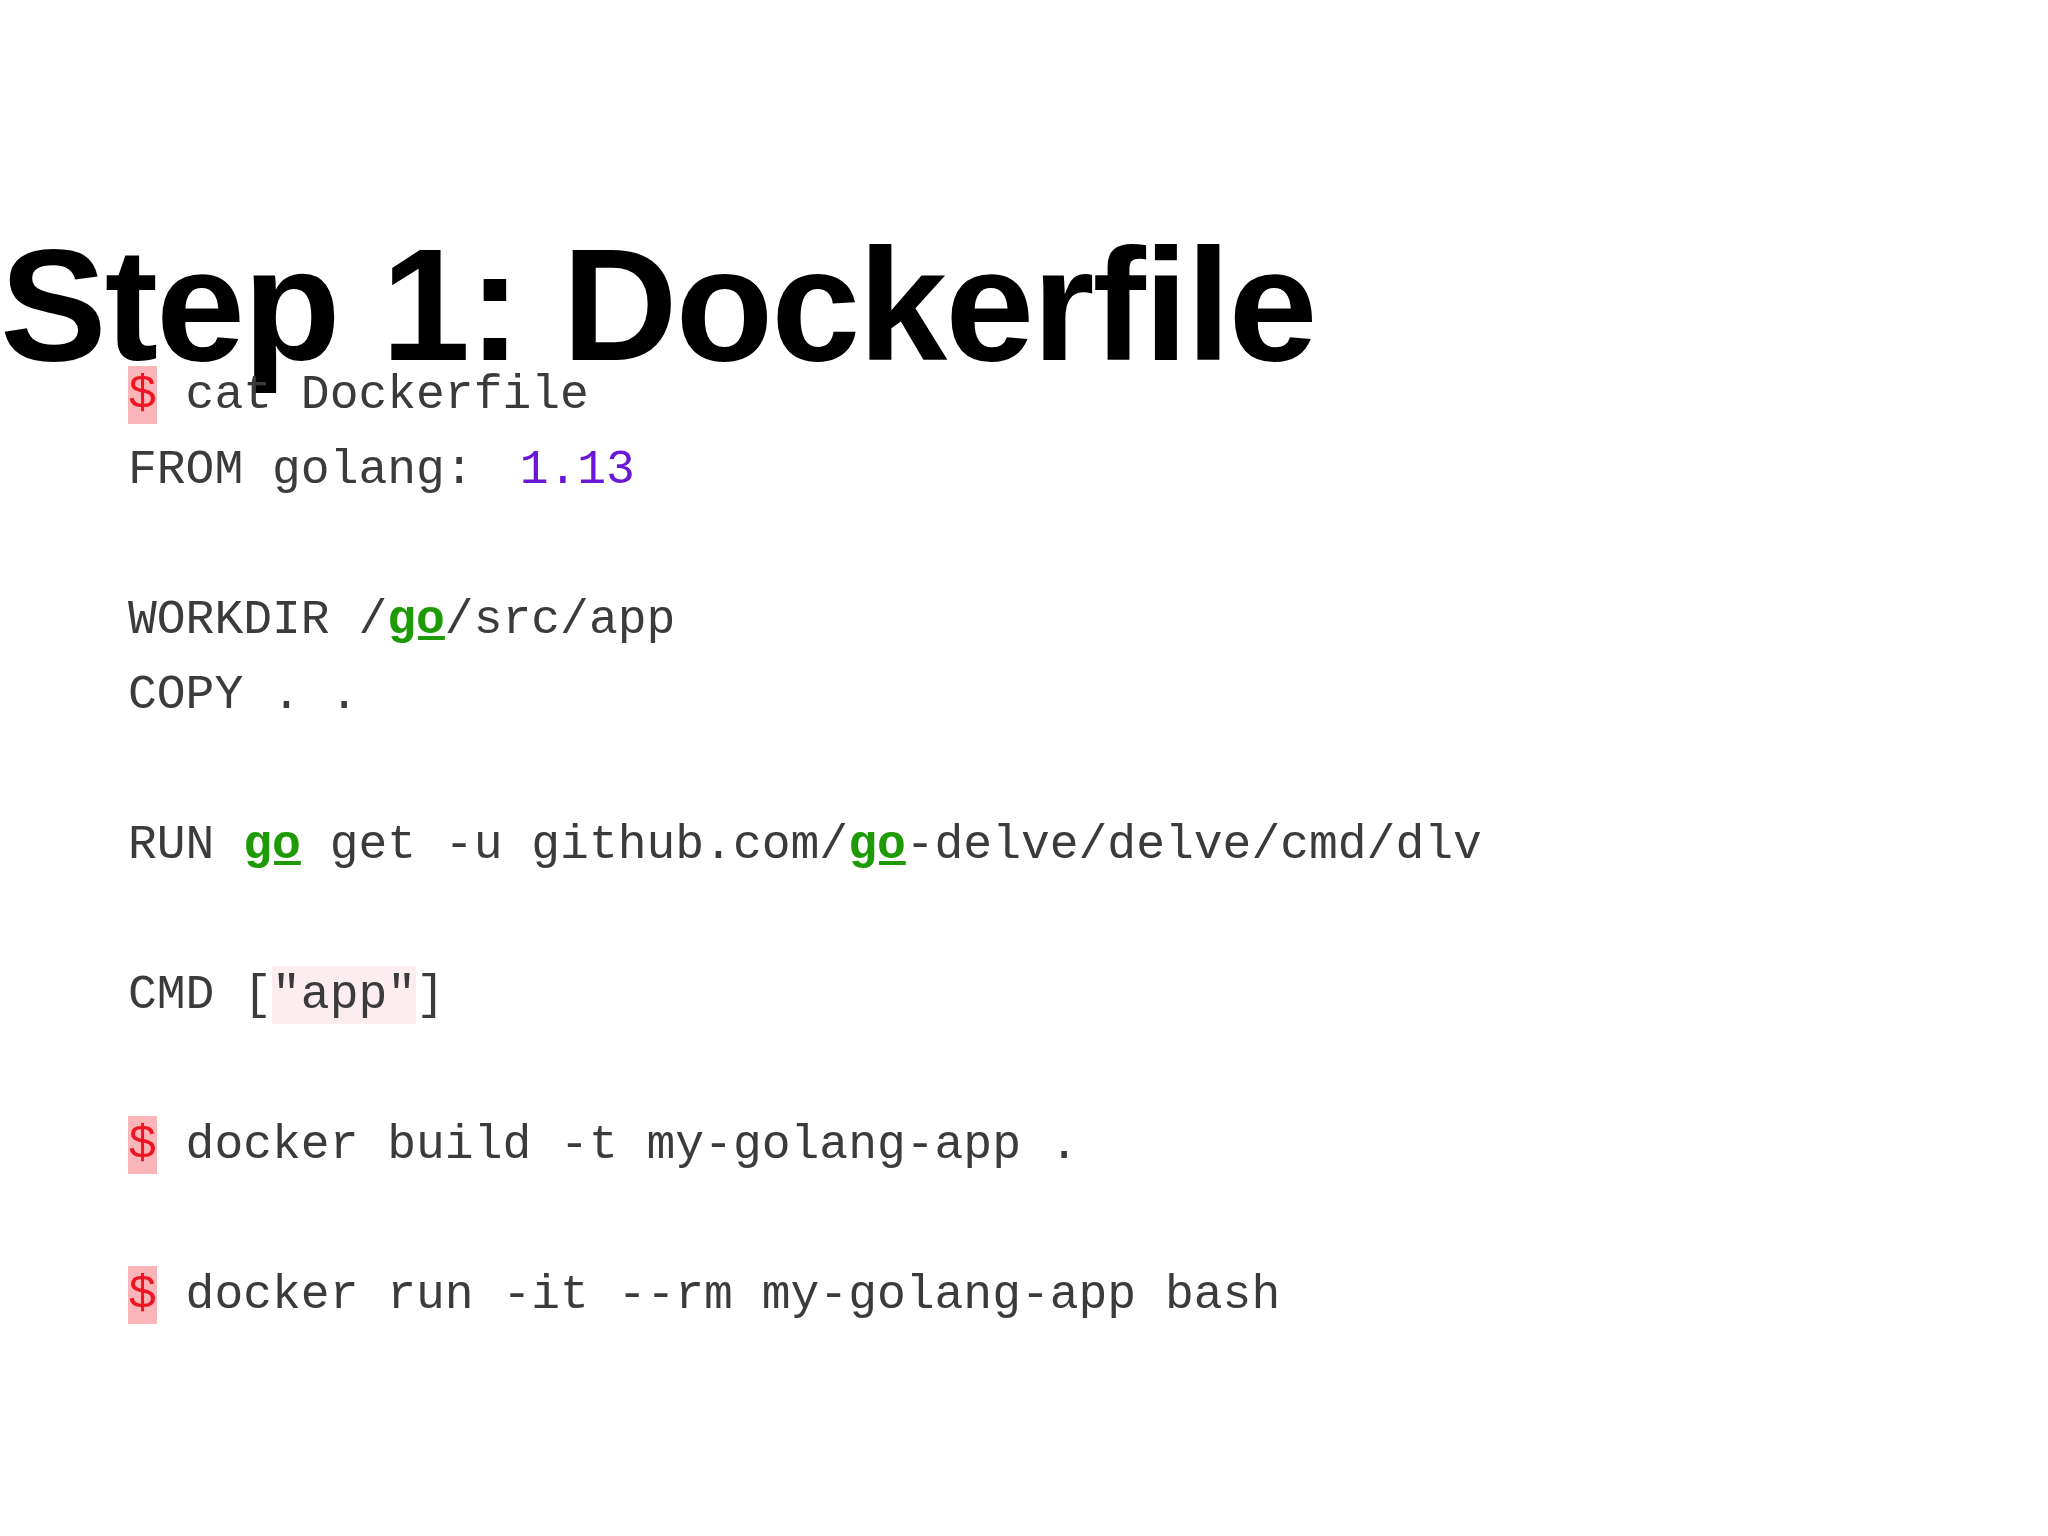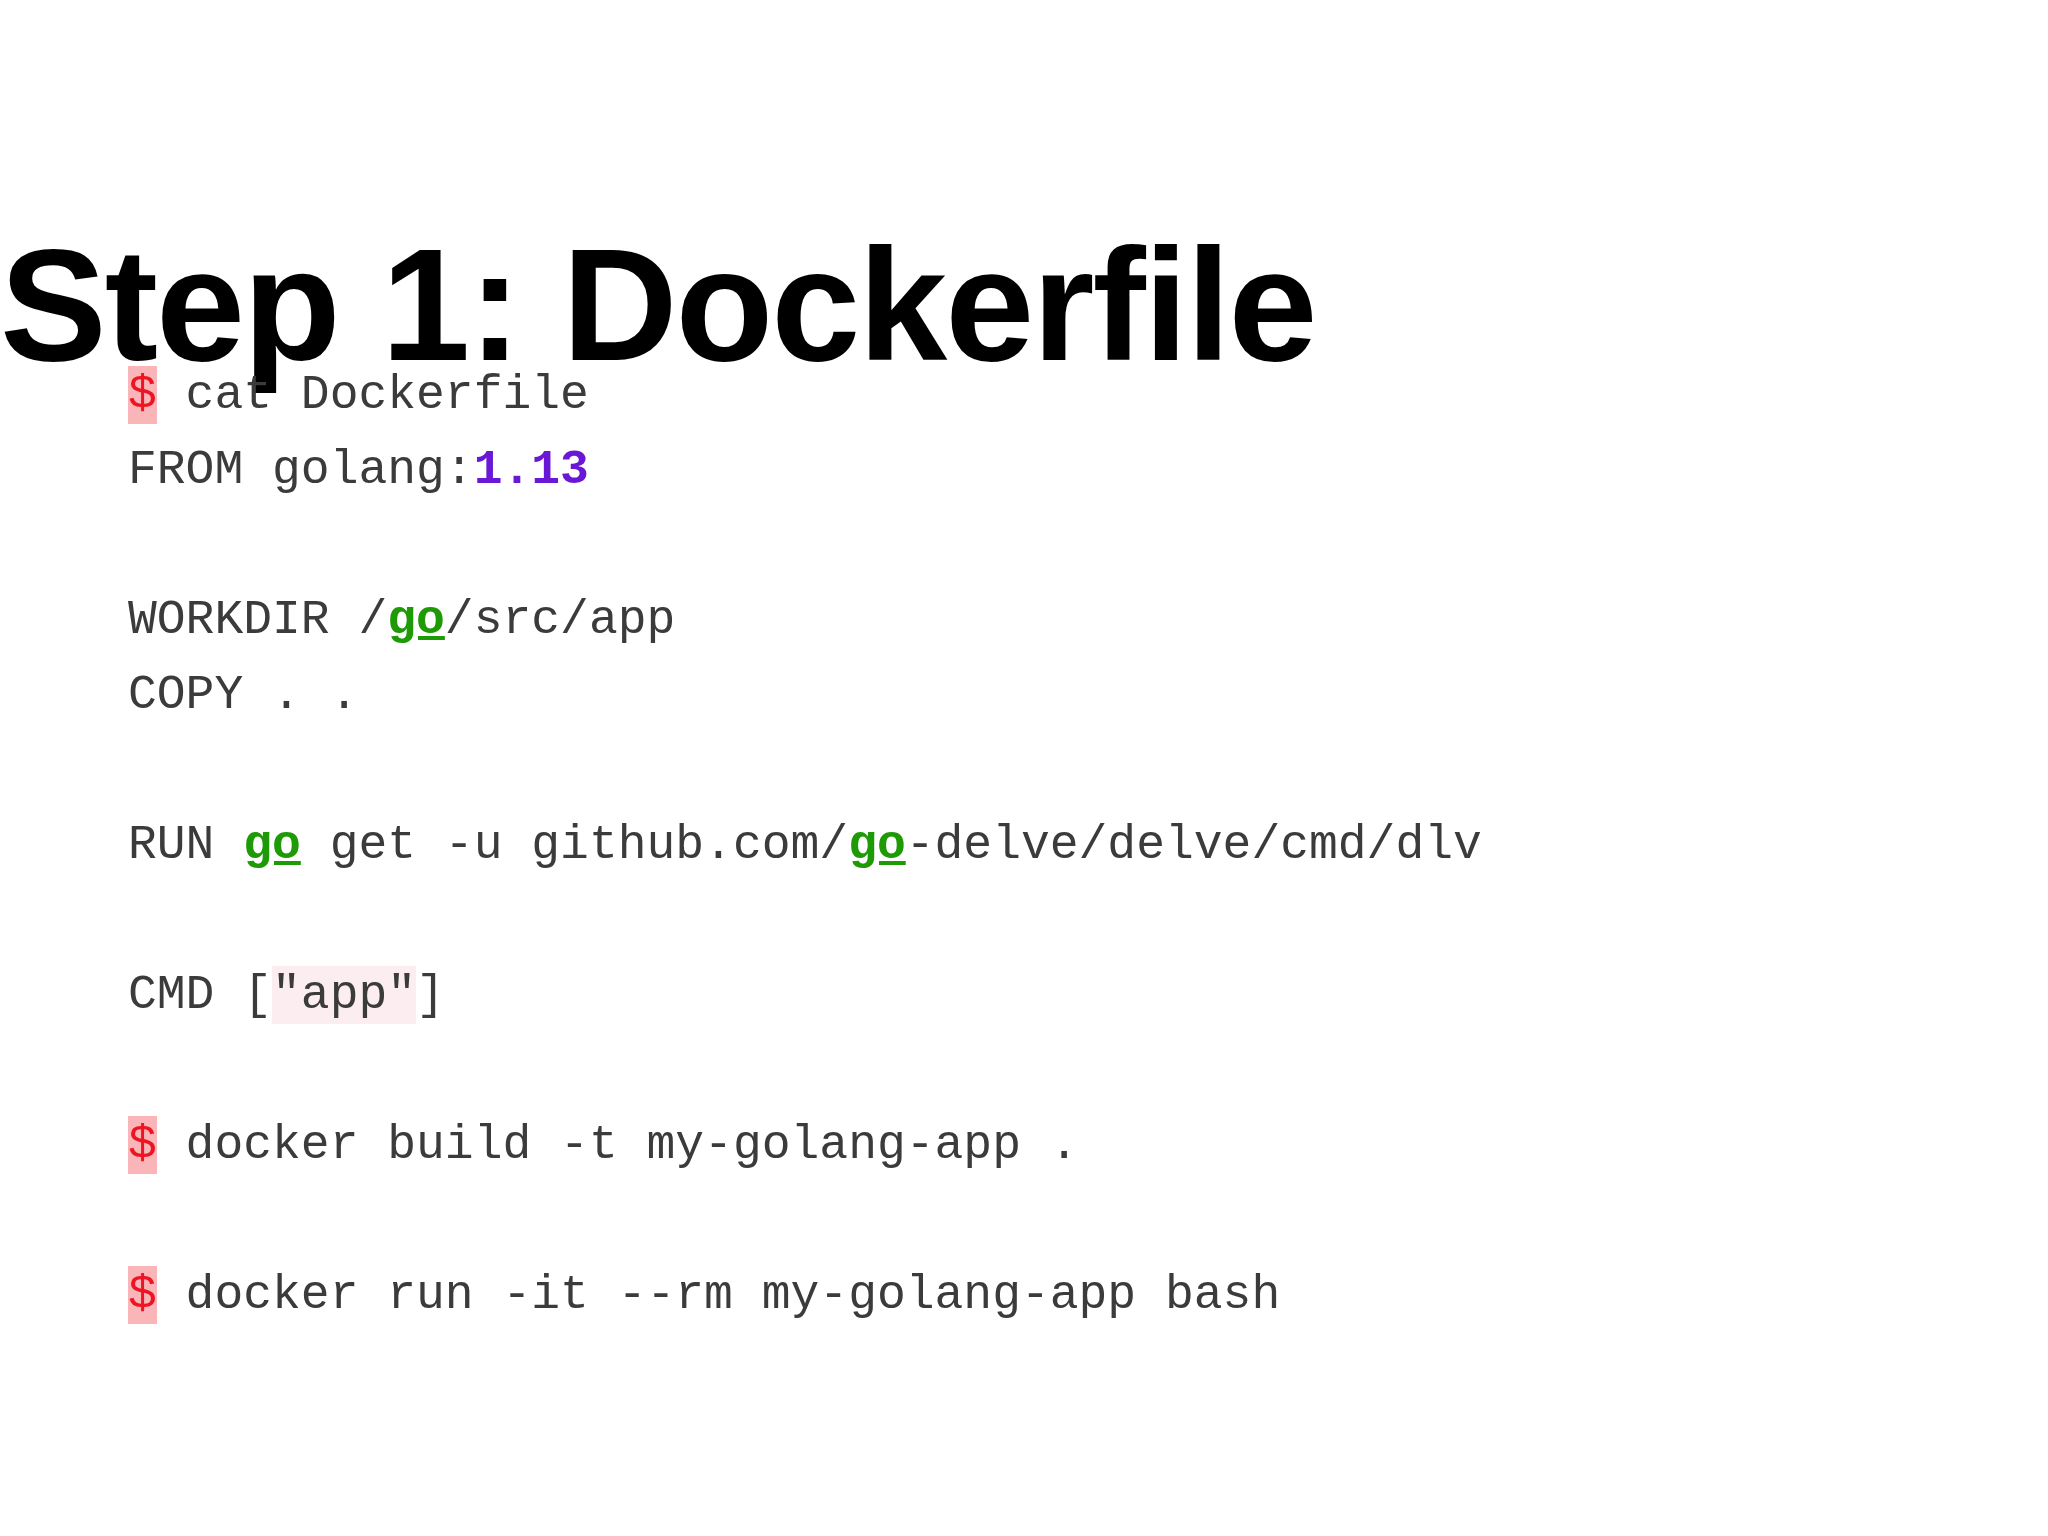--- a/index.html
+++ b/index.html
@@ -50,21 +50,22 @@
     background: var(--prompt-bg, #fab5b8);
     padding: 2px 0;
   }
   .seg-green {
     color: var(--keyword-green, #1e9a06);
     font-weight: bold;
     text-decoration: underline;
   }
   .seg-purple {
     color: var(--version-purple, #6a18d5);
-    font-weight: bold;
+    font-weight: normal;
+    margin-left: 46px;
   }
   .seg-string {
     background: var(--string-bg, #fceef0);
     padding: 2px 0;
   }
 </style>
 </head>
 <body>
 
 <div class="slide">

